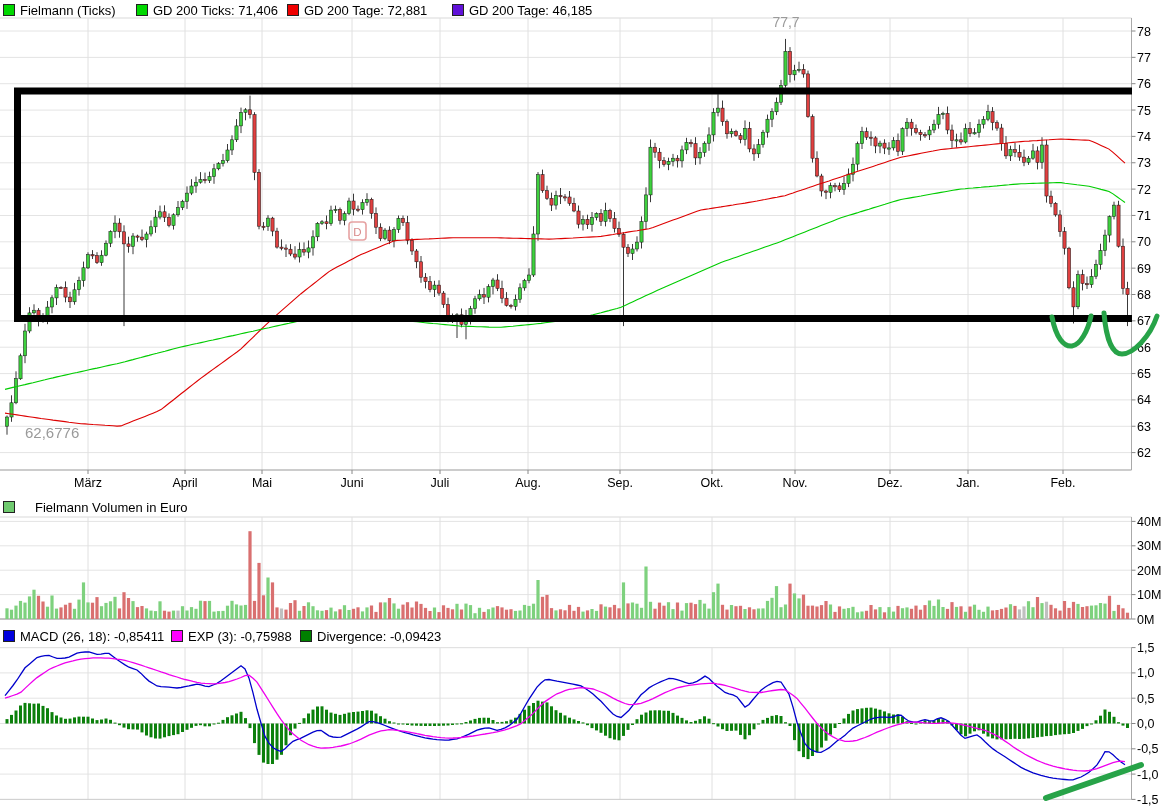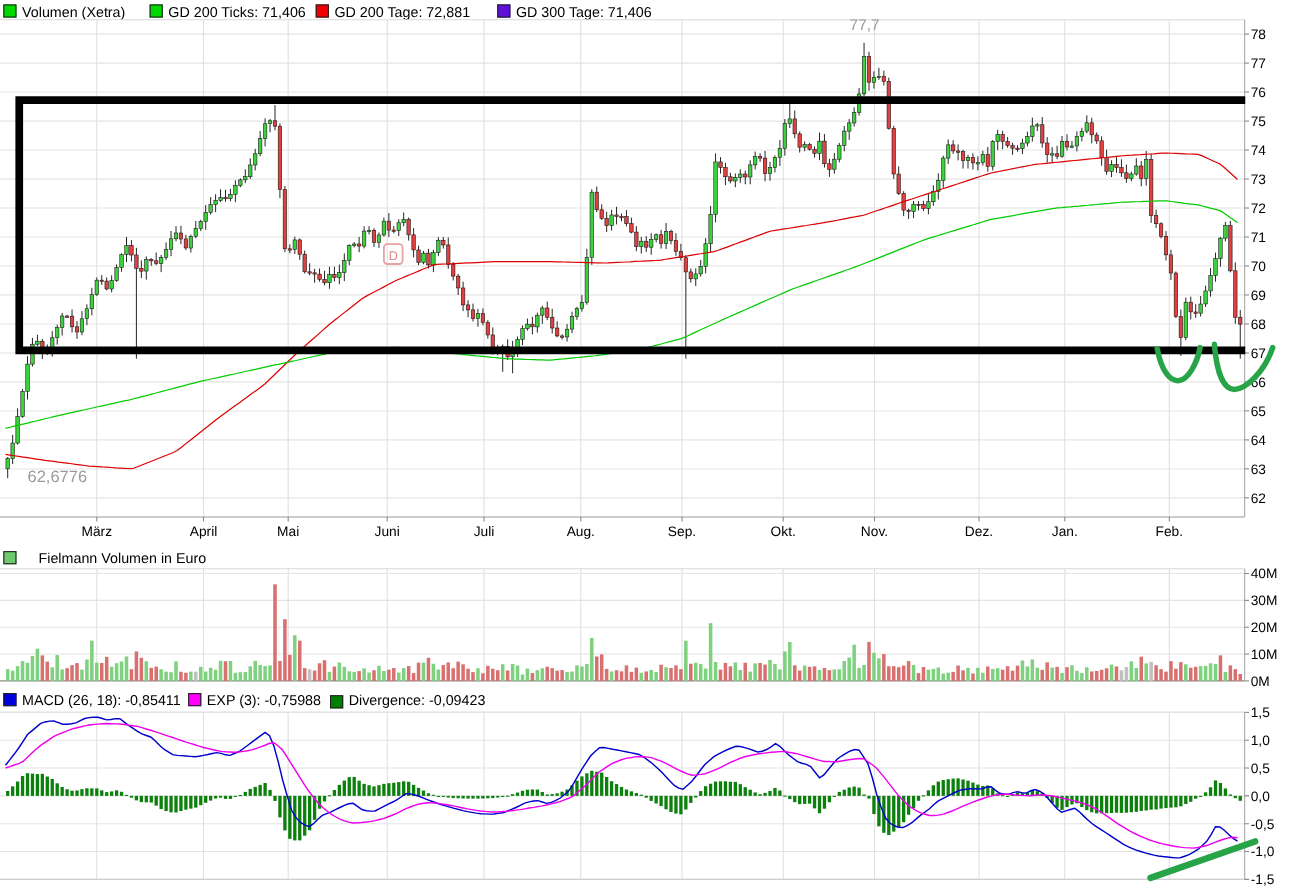--- a/index.html
+++ b/index.html
@@ -11,53 +11,53 @@
   .legend-label{font-size:13px;color:#000;white-space:nowrap;}
   svg{position:absolute;left:0;top:0;}
 </style>
 </head>
 <body>
 <div id="stage">
 
 <div class="legend-row" style="top:2px;">
   <div class="legend-item" style="left:3px;">
     <span class="swatch" style="background: rgb(0, 216, 0);"></span>
-    <span class="legend-label">Volumen (Xetra)</span>
+    <span class="legend-label">Fielmann (Ticks)</span>
   </div>
   <div class="legend-item" style="left:136px;">
     <span class="swatch" style="background: rgb(0, 216, 0);"></span>
     <span class="legend-label">GD 200 Ticks: 71,406</span>
   </div>
   <div class="legend-item" style="left:287px;">
     <span class="swatch" style="background: rgb(240, 0, 0);"></span>
     <span class="legend-label">GD 200 Tage: 72,881</span>
   </div>
   <div class="legend-item" style="left:452px;">
     <span class="swatch" style="background: rgb(96, 17, 216);"></span>
-    <span class="legend-label">GD 300 Tage: 71,406</span>
+    <span class="legend-label">GD 200 Tage: 46,185</span>
   </div>
 </div>
 
 <div class="legend-row" style="top:499px;">
   <div class="legend-item" style="left:3px;gap:15px;">
     <span class="swatch" style="background: rgb(111, 202, 111);"></span>
     <span class="legend-label">Fielmann Volumen in Euro</span>
   </div>
 </div>
 
 <div class="legend-row" style="top:628px;">
   <div class="legend-item" style="left:3px;">
     <span class="swatch" style="background: rgb(0, 0, 221);"></span>
     <span class="legend-label">MACD (26, 18): -0,85411</span>
   </div>
   <div class="legend-item" style="left:171px;">
     <span class="swatch" style="background: rgb(255, 0, 255);"></span>
     <span class="legend-label">EXP (3): -0,75988</span>
   </div>
-  <div class="legend-item" style="left:300px;align-items:flex-end;">
+  <div class="legend-item" style="left:300px;">
     <span class="swatch" style="background: rgb(0, 128, 0);"></span>
     <span class="legend-label">Divergence: -0,09423</span>
   </div>
 </div>
 
 <svg id="chart-svg" width="1175" height="812" viewBox="0 0 1175 812">
       <line x1="0" y1="18" x2="1131.5" y2="18" stroke="#d9d9d9" stroke-width="1"></line>
       <line x1="0" y1="31.0" x2="1131.5" y2="31.0" stroke="#e4e4e4" stroke-width="1"></line>
       <line x1="0" y1="57.4" x2="1131.5" y2="57.4" stroke="#e4e4e4" stroke-width="1"></line>
       <line x1="0" y1="83.7" x2="1131.5" y2="83.7" stroke="#e4e4e4" stroke-width="1"></line>

